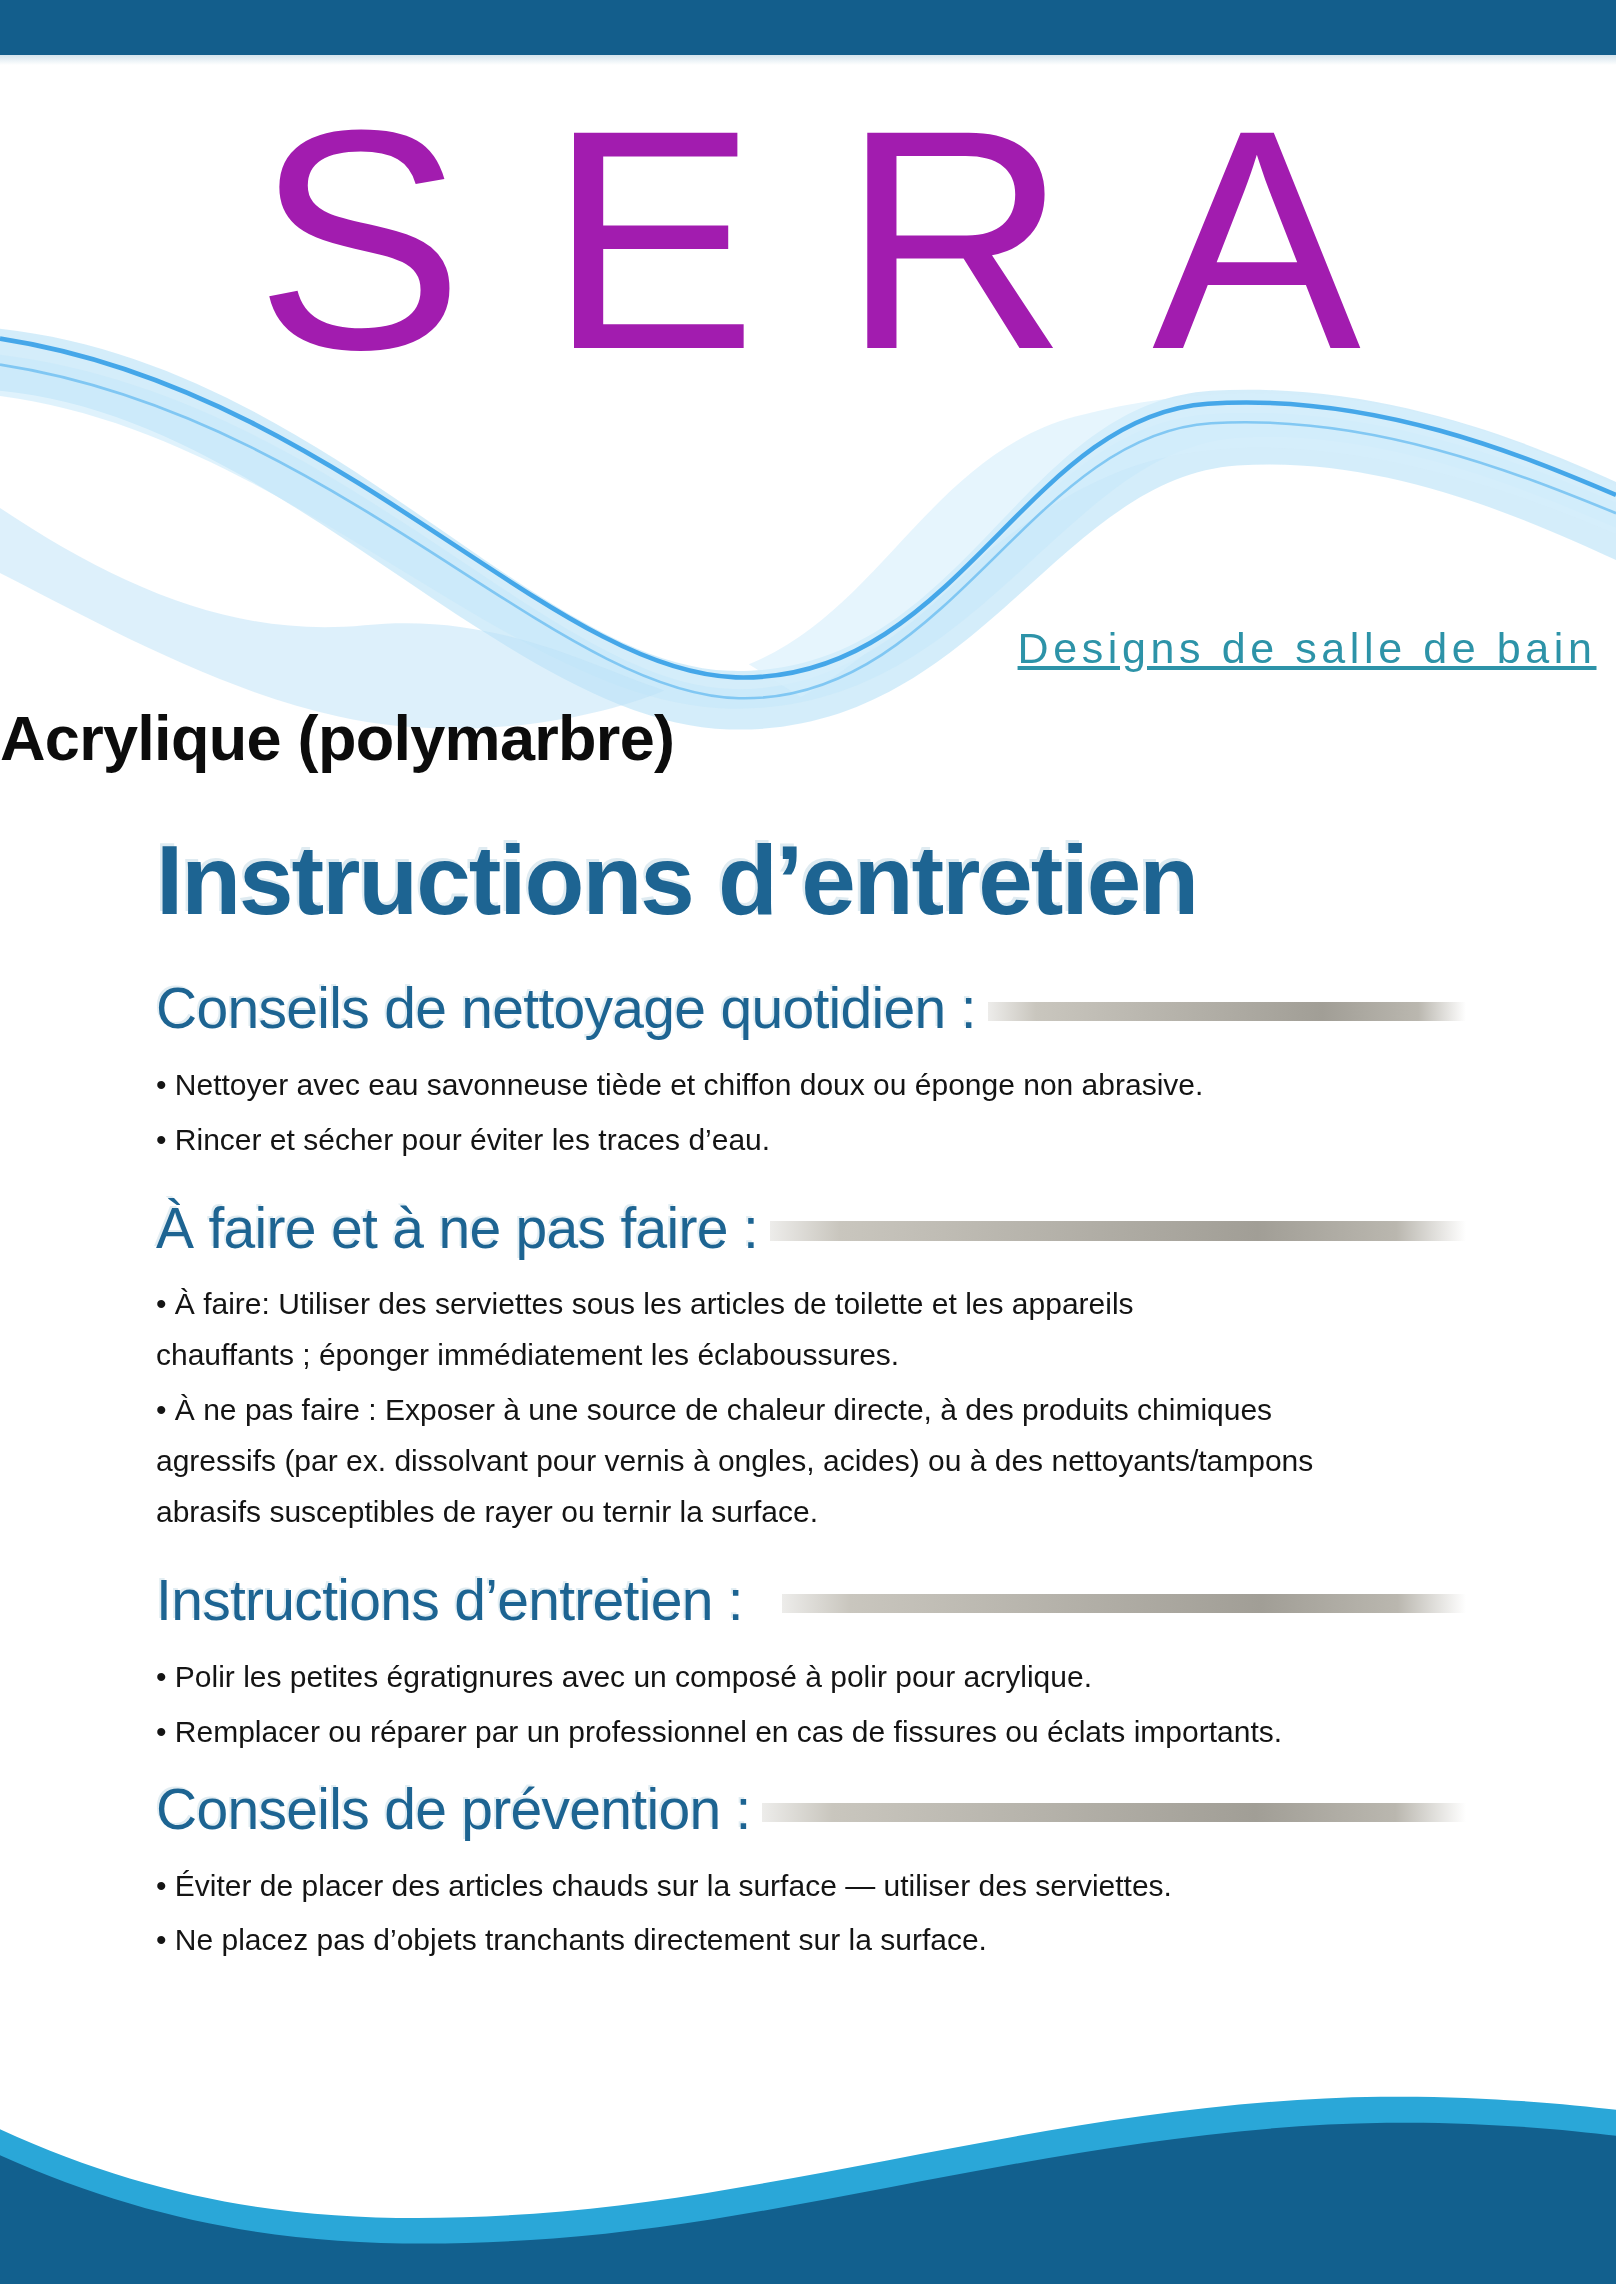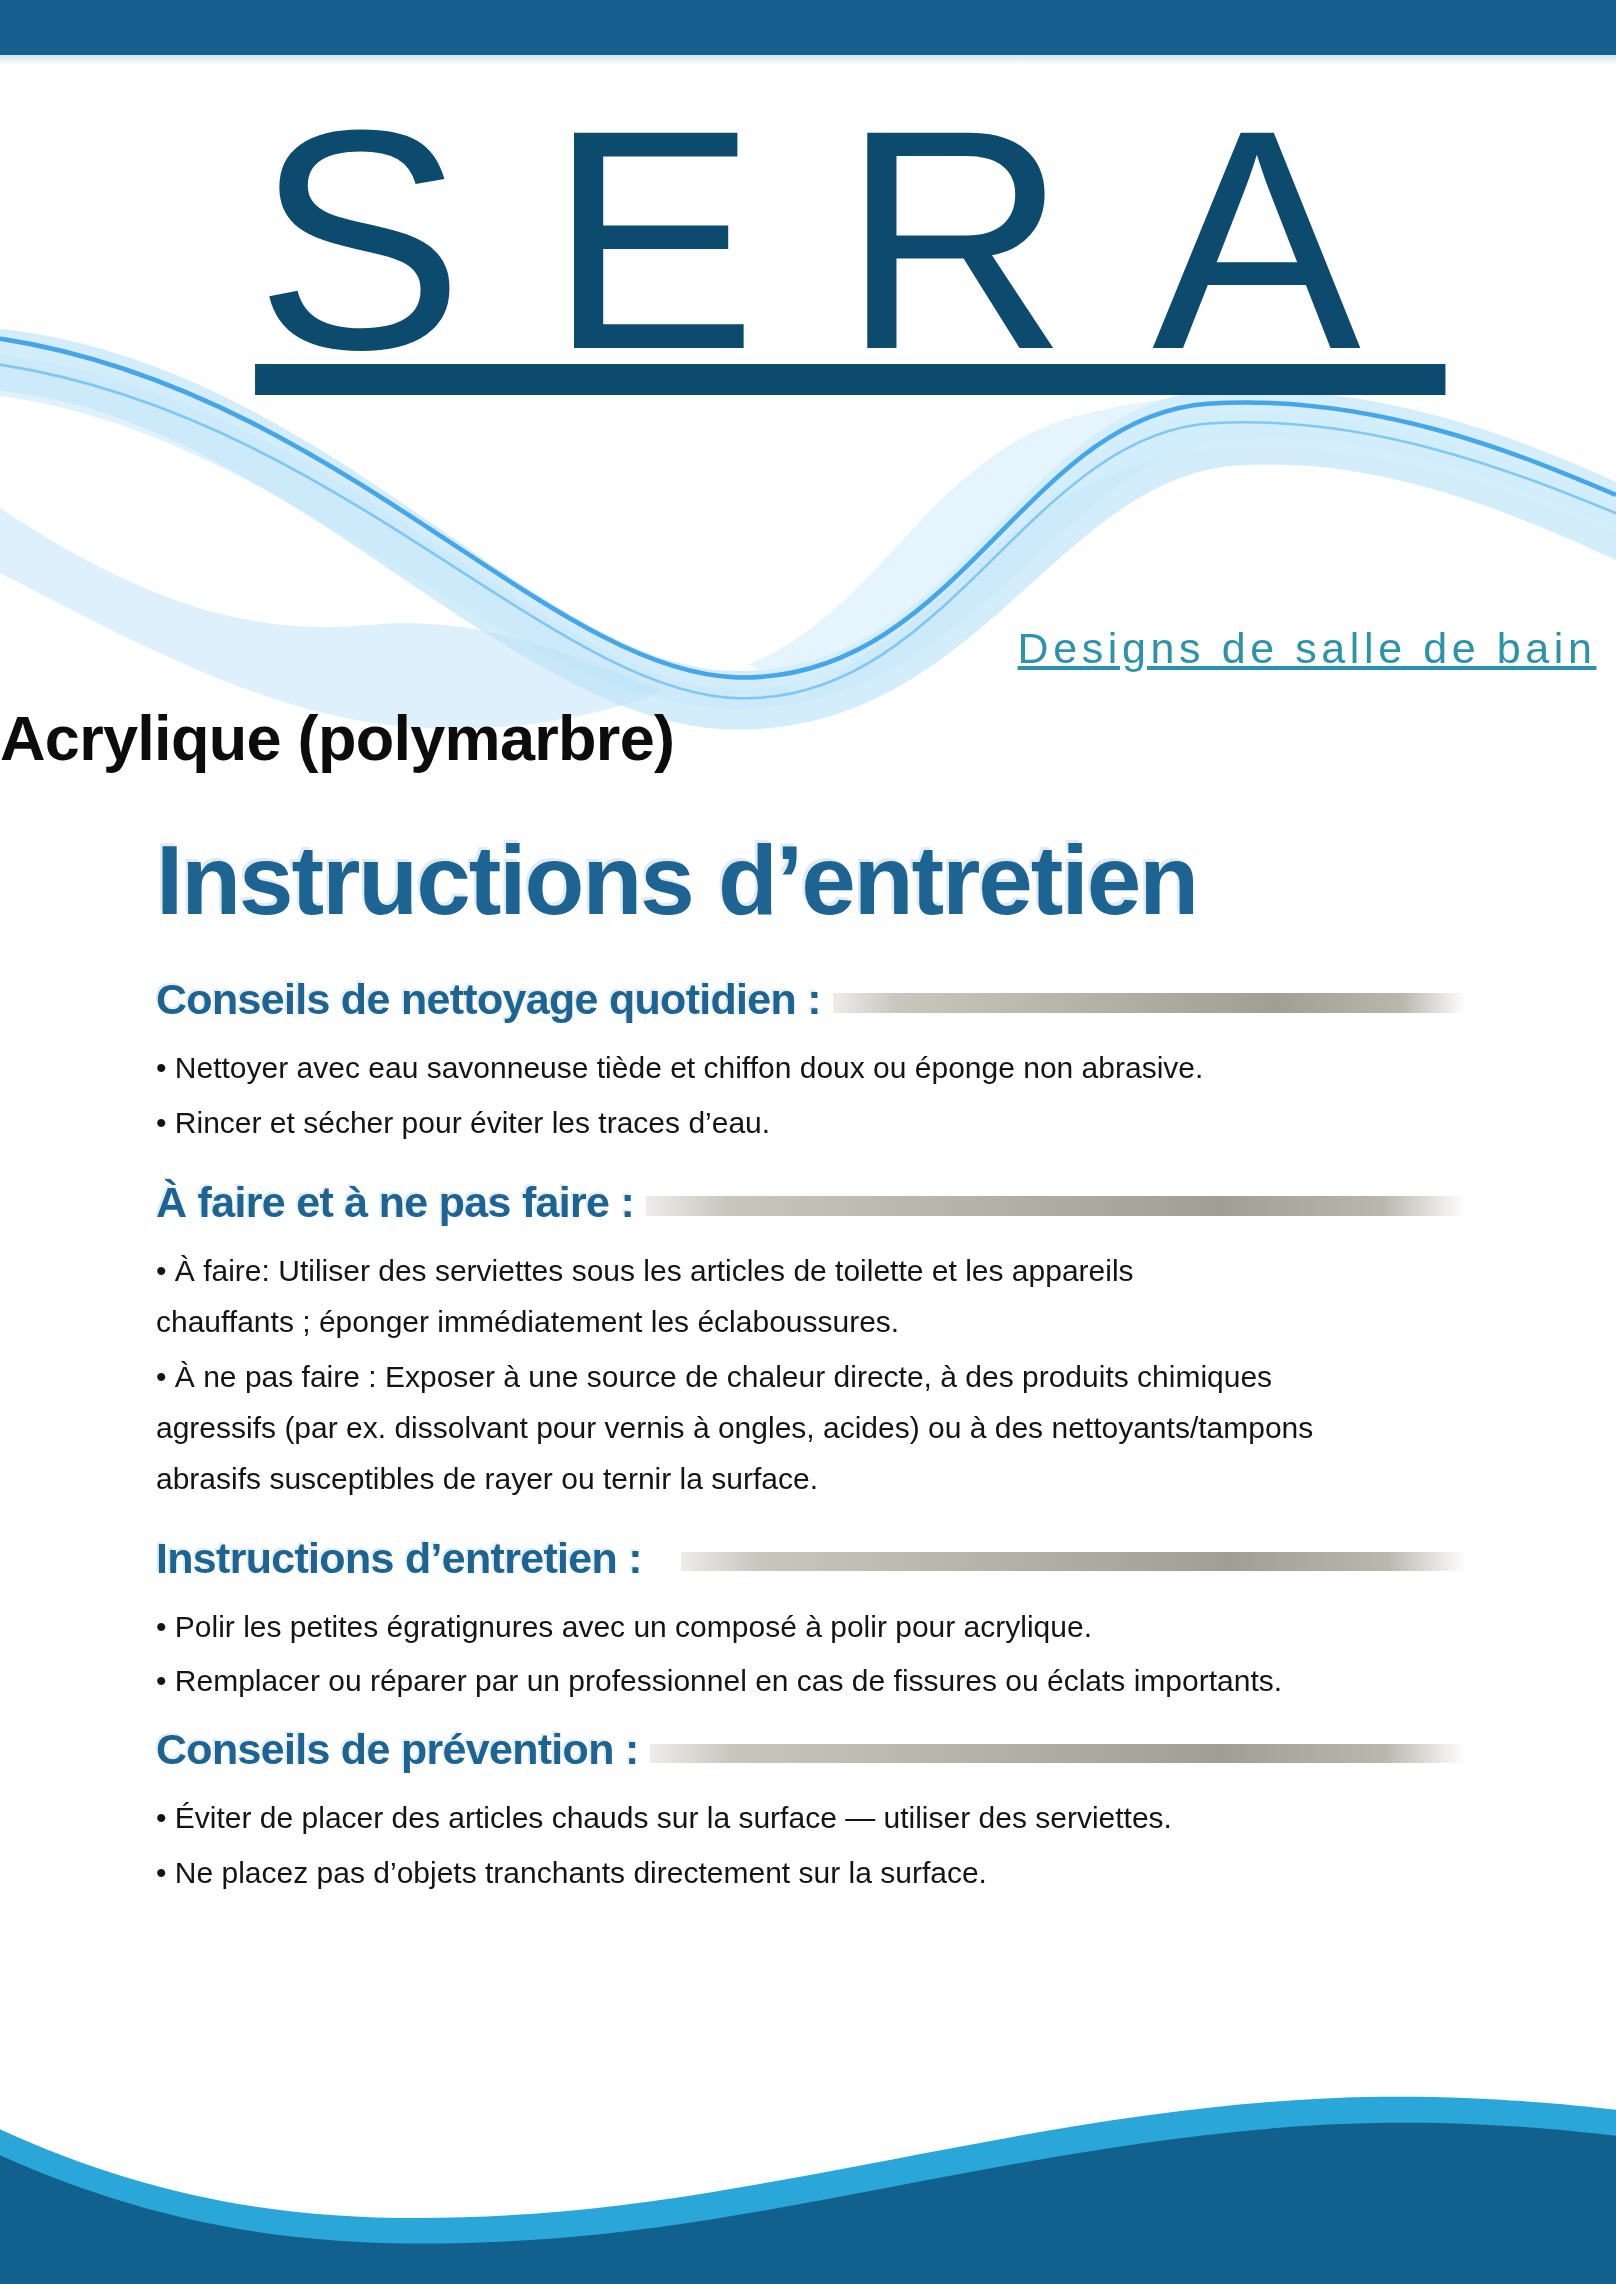--- a/index.html
+++ b/index.html
@@ -13,41 +13,41 @@
     width:1616px;height:2284px;position:relative;overflow:hidden;
     font-family:"Liberation Sans", sans-serif;color:var(--text-black);
   }
   .topbar{position:absolute;top:0;left:0;width:100%;height:55px;background:var(--top-bar);}
   .topbar-edge{position:absolute;top:55px;left:0;width:100%;height:10.4px;
     background:linear-gradient(180deg, rgba(110,165,195,0.30), rgba(255,255,255,0));}
   .header{position:absolute;top:0;left:0;width:100%;height:824px;}
   .wave-art{position:absolute;top:306px;left:0;width:1616px;height:430px;z-index:1;}
   .brand{
     position:absolute;top:83px;left:0;width:100%;text-align:center;z-index:2;
-    font-size:313px;line-height:1;font-weight:400;color:#0c4a6e;
-    letter-spacing:0.27em;text-indent:0.27em;text-decoration:underline;
+    font-size:313px;line-height:1;font-weight:400;color:#a21caf;
+    letter-spacing:0.27em;text-indent:0.27em;
   }
   .subtitle{
     position:absolute;top:624px;right:19.5px;z-index:3;
     font-size:43px;letter-spacing:4.6px;color:var(--subtitle-teal);font-weight:400;text-decoration:underline;
   }
   .product{
     position:absolute;top:702px;left:0;width:100%;z-index:3;
     font-size:63px;font-weight:700;color:#0c0c0c;letter-spacing:-0.7px;
   }
   main{position:absolute;top:824px;left:0;width:100%;z-index:2;}
   .page-title{
     margin:5.2px 0 0 156px;font-size:98px;font-weight:700;line-height:1.05;
     color:var(--heading-blue);letter-spacing:-2px;
     text-shadow:-2.6px -2.6px 0 rgba(150,190,210,0.30);
   }
   .section{padding:0 65px 0 156px;}
   .sec-head{display:flex;align-items:center;}
   .sec-head h2{
-    font-size:43px;font-weight:700;color:var(--heading-blue);letter-spacing:-0.7px;
+    font-size:57px;font-weight:400;color:var(--heading-blue);letter-spacing:-0.7px;
     line-height:1.2;white-space:nowrap;
     text-shadow:-2px -2px 0 rgba(150,190,210,0.28);
   }
   .head-bar{
     flex:1;height:19.5px;margin-left:11.7px;margin-right:85px;margin-top:6.5px;
     background:linear-gradient(90deg,
       rgba(183,180,172,0.25) 0%, #c9c6be 10%, #b5b2aa 40%,
       #a19e96 70%, #bab7af 90%, rgba(186,183,175,0) 100%);
   }
   .s1 .sec-head{margin-top:42px;}

